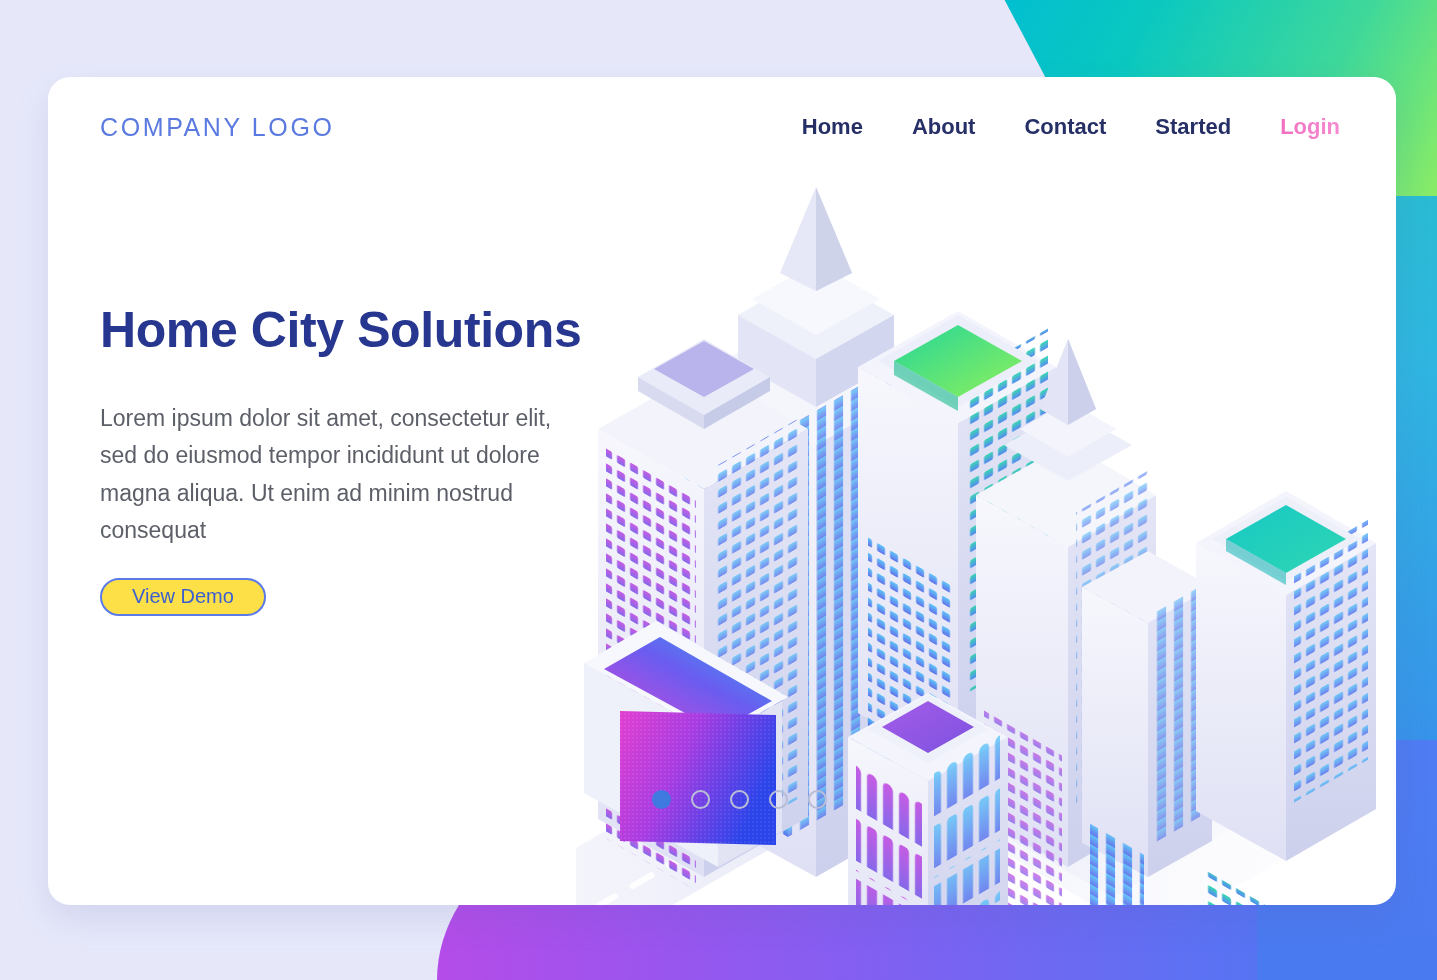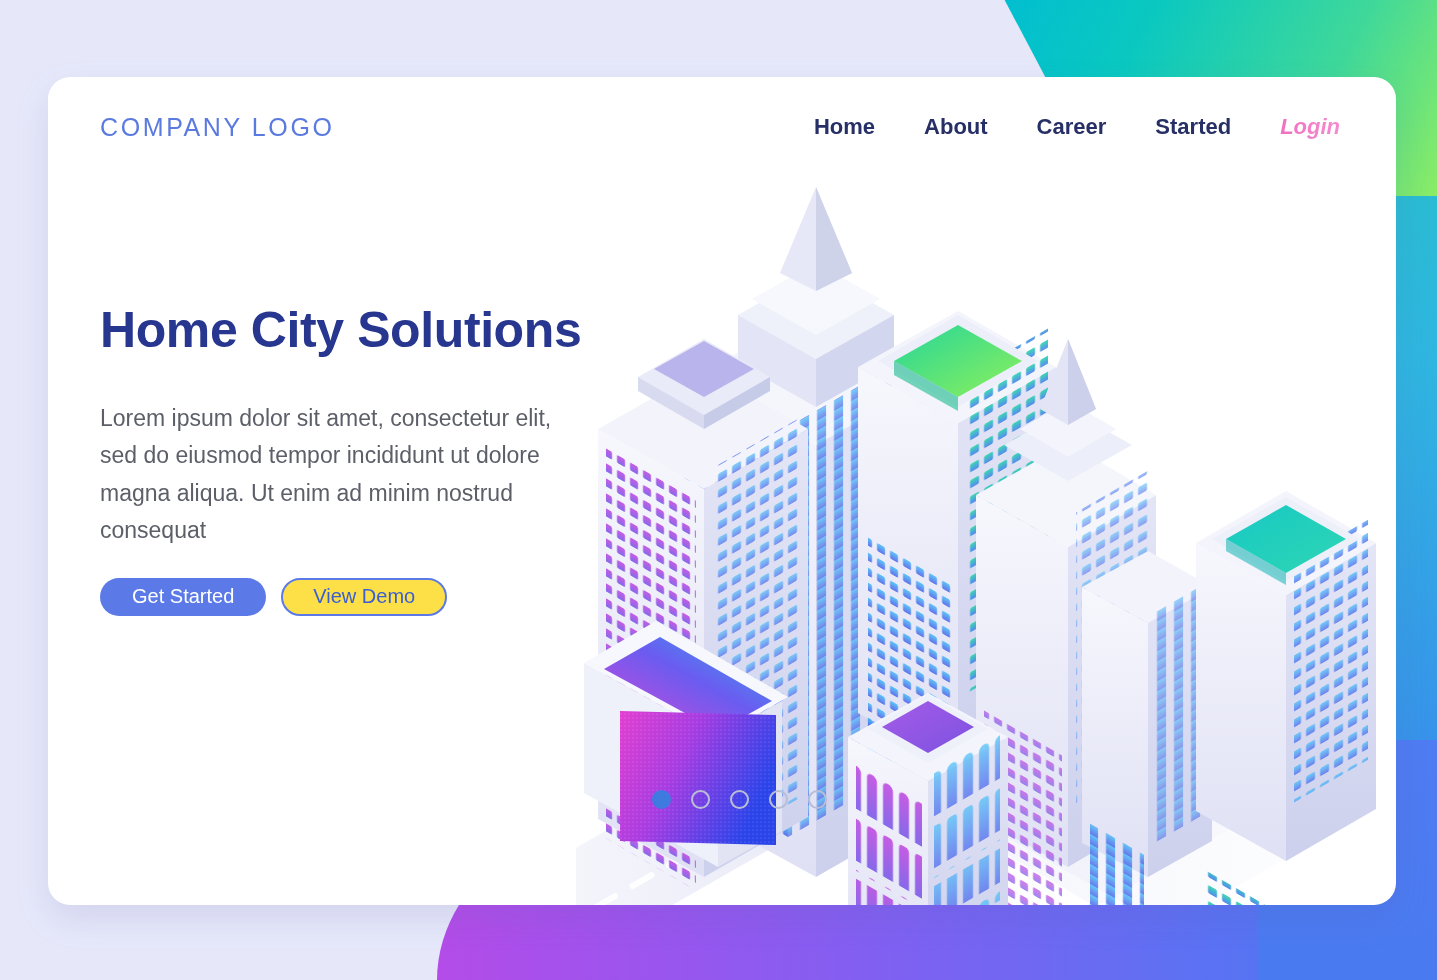--- a/index.html
+++ b/index.html
@@ -75,21 +75,20 @@
     font-weight: 600;
     text-decoration: none;
     white-space: nowrap;
     cursor: pointer;
   }
   .nav-link.login {
     background: linear-gradient(90deg, #f06fc0 0%, #f47ec9 50%, #f58ad0 100%);
     -webkit-background-clip: text;
     background-clip: text;
     color: transparent;
-    font-style: italic;
   }
 
   
   .hero-copy {
     position: absolute;
     left: 52px; top: 225px;
     width: 530px;
     z-index: 25;
   }
   .hero-title {
@@ -383,31 +382,30 @@
         <polygon points="306,650 352,624 398,650 352,676" fill="url(#gPurpRoof)"></polygon>
       </g>
     </svg>
   </div>
 
   <header class="site-header">
     <div class="logo">COMPANY LOGO</div>
     <nav class="nav">
       <a class="nav-link">Home</a>
       <a class="nav-link">About</a>
-      <a class="nav-link">Career</a>
+      <a class="nav-link">Contact</a>
       <a class="nav-link">Started</a>
       <a class="nav-link login">Login</a>
     </nav>
   </header>
 
   <section class="hero-copy">
     <h1 class="hero-title">Home City Solutions</h1>
     <p class="hero-text">Lorem ipsum dolor sit amet, consectetur elit, sed do eiusmod tempor incididunt ut dolore magna aliqua. Ut enim ad minim nostrud consequat</p>
     <div class="hero-actions">
-      <button class="btn btn-primary">Get Started</button>
       <button class="btn btn-outline">View Demo</button>
     </div>
   </section>
 
   <div class="carousel-dots">
     <span class="dot active"></span>
     <span class="dot"></span>
     <span class="dot"></span>
     <span class="dot"></span>
     <span class="dot"></span>

